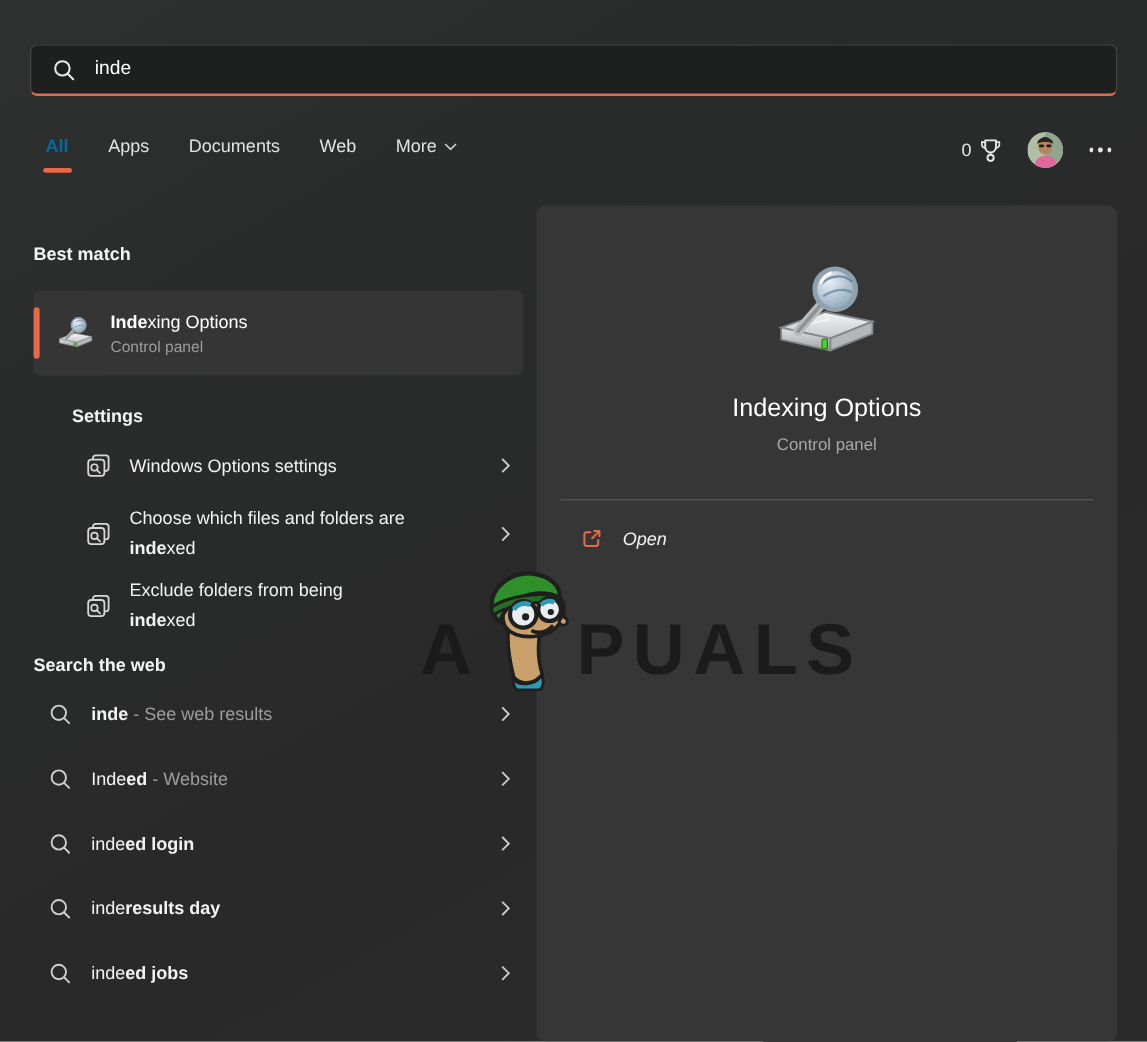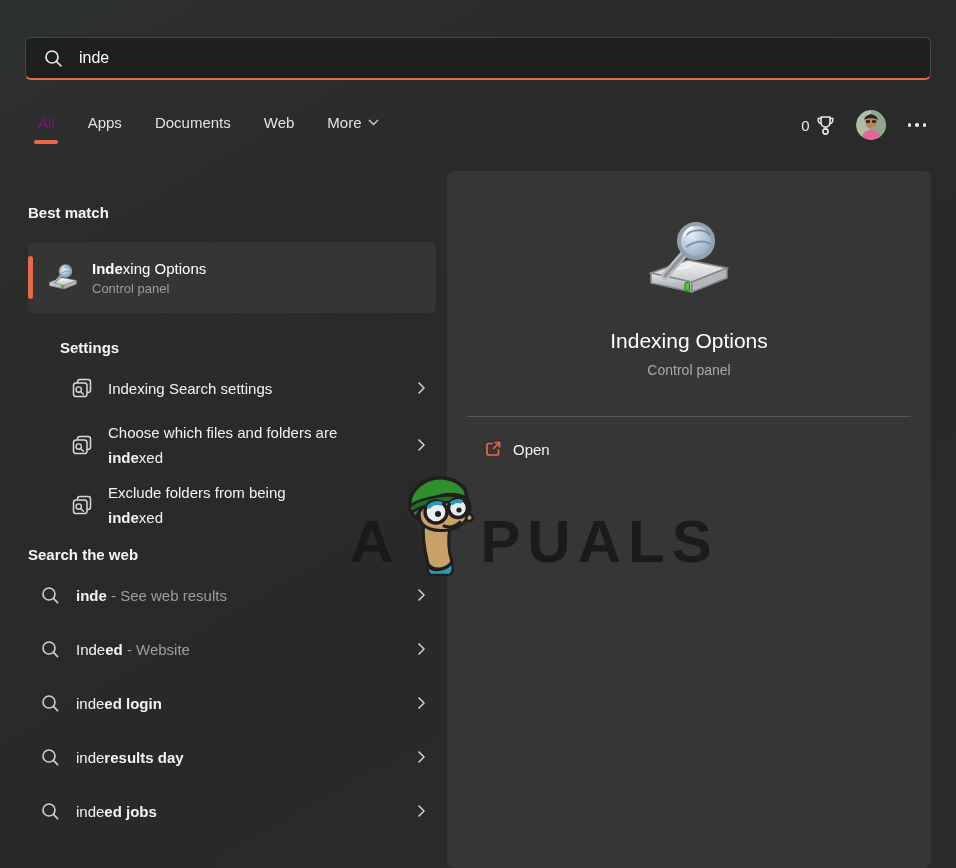--- a/index.html
+++ b/index.html
@@ -17,21 +17,21 @@
     border-radius:6px; display:flex; align-items:center; padding:0 18px;
   }
   .search-bar svg { flex:0 0 auto; }
   .search-input {
     flex:1; margin-left:16px; background:transparent; border:none; outline:none;
     color:#ffffff; font-size:16px; font-family:"Liberation Sans", sans-serif;
   }
   
   .tabs { position:absolute; left:38px; top:114px; display:flex; gap:33px; }
   .tab { position:relative; font-size:15px; color:#e2e2e2; cursor:pointer; display:flex; align-items:center; gap:6px; }
-  .tab.active { color:#701a75; font-weight:normal; }
+  .tab.active { color:#0369a1; font-weight:bold; }
   .tab-underline {
     position:absolute; left:50%; transform:translateX(-50%); bottom:-13px;
     width:24px; height:4px; border-radius:2px; background:#e8684a;
   }
   .header-right { position:absolute; top:110px; right:28px; display:flex; align-items:center; gap:20px; }
   .rewards { display:flex; align-items:center; gap:5px; color:#e8e8e8; font-size:15px; cursor:pointer; }
   .avatar { width:30px; height:30px; border-radius:50%; overflow:hidden; cursor:pointer; }
   .ellipsis { display:flex; gap:4px; padding:6px 2px; cursor:pointer; }
   .ellipsis i { width:3.5px; height:3.5px; border-radius:50%; background:#e8e8e8; }
   
@@ -59,22 +59,22 @@
   
   .preview-card {
     position:absolute; left:447px; top:171px; width:484px; height:697px;
     background:#363636; border-radius:8px; display:flex; flex-direction:column; align-items:center;
   }
   .preview-icon { margin-top:42px; }
   .preview-title { margin-top:24px; font-size:21px; color:#ffffff; }
   .preview-sub { margin-top:9px; font-size:14px; color:#a8a8a8; }
   .divider { width:444px; height:1px; background:#585858; margin-top:38px; }
   .action-row {
-    align-self:stretch; display:flex; align-items:center; gap:10px;
-    margin:12px 12px 0 12px; padding:10px 0 10px 24px; border-radius:4px; cursor:pointer;
+    align-self:stretch; display:flex; align-items:center; gap:16px;
+    margin:12px 12px 0 12px; padding:10px 0 10px 24px; border-radius:4px; cursor:pointer;font-style:italic;
   }
   .action-row span { font-size:15px; color:#f2f2f2; }
   
   .watermark {
     position:absolute; left:350px; top:494px; z-index:40; pointer-events:none;
     display:flex; align-items:flex-end;
   }
   .wm-text {
     font-size:60px; font-weight:800; letter-spacing:7px; color:rgba(24,24,24,0.88);
   }
@@ -203,21 +203,21 @@
 
     <div class="result-row">
       <span class="icon-cell">
         <svg width="24" height="24" viewBox="0 0 24 24">
           <rect x="7.5" y="3.5" width="13" height="13" rx="2.4" fill="none" stroke="#d8d8d8" stroke-width="1.5"></rect>
           <rect x="3.5" y="7" width="13.5" height="13.5" rx="2.6" fill="#2b2b2b" stroke="#d8d8d8" stroke-width="1.5"></rect>
           <circle cx="8.7" cy="13.6" r="2.7" fill="none" stroke="#d8d8d8" stroke-width="1.4"></circle>
           <line x1="10.8" y1="15.7" x2="13.4" y2="18.2" stroke="#d8d8d8" stroke-width="1.4" stroke-linecap="round"></line>
         </svg>
       </span>
-      <div class="txt"><span>Indexing Search settings</span></div>
+      <div class="txt"><span>Windows Options settings</span></div>
       <span class="chev">
         <svg width="9" height="14" viewBox="0 0 9 14">
             <polyline points="1.5,1.5 7,7 1.5,12.5" fill="none" stroke="#cfcfcf" stroke-width="1.5"></polyline>
           </svg>
       </span>
     </div>
 
     <div class="result-row">
       <span class="icon-cell">
         <svg width="24" height="24" viewBox="0 0 24 24">

